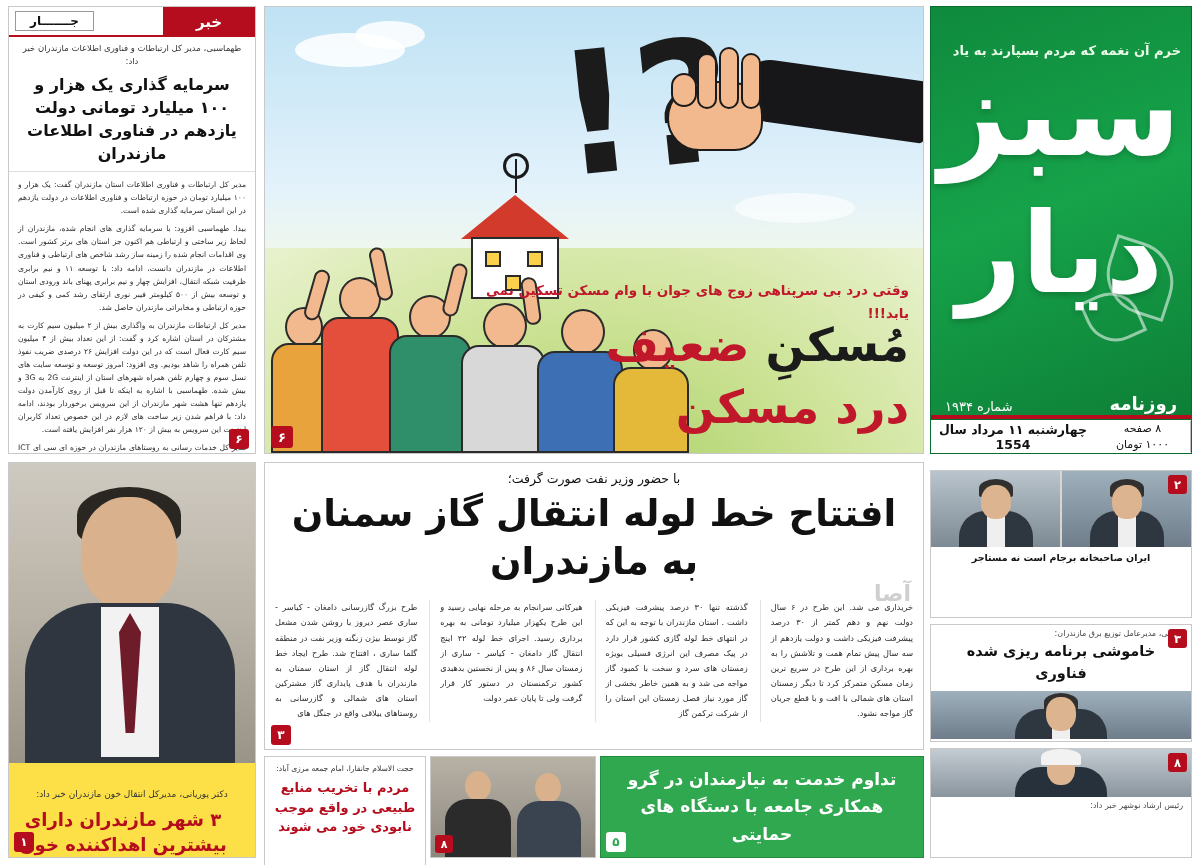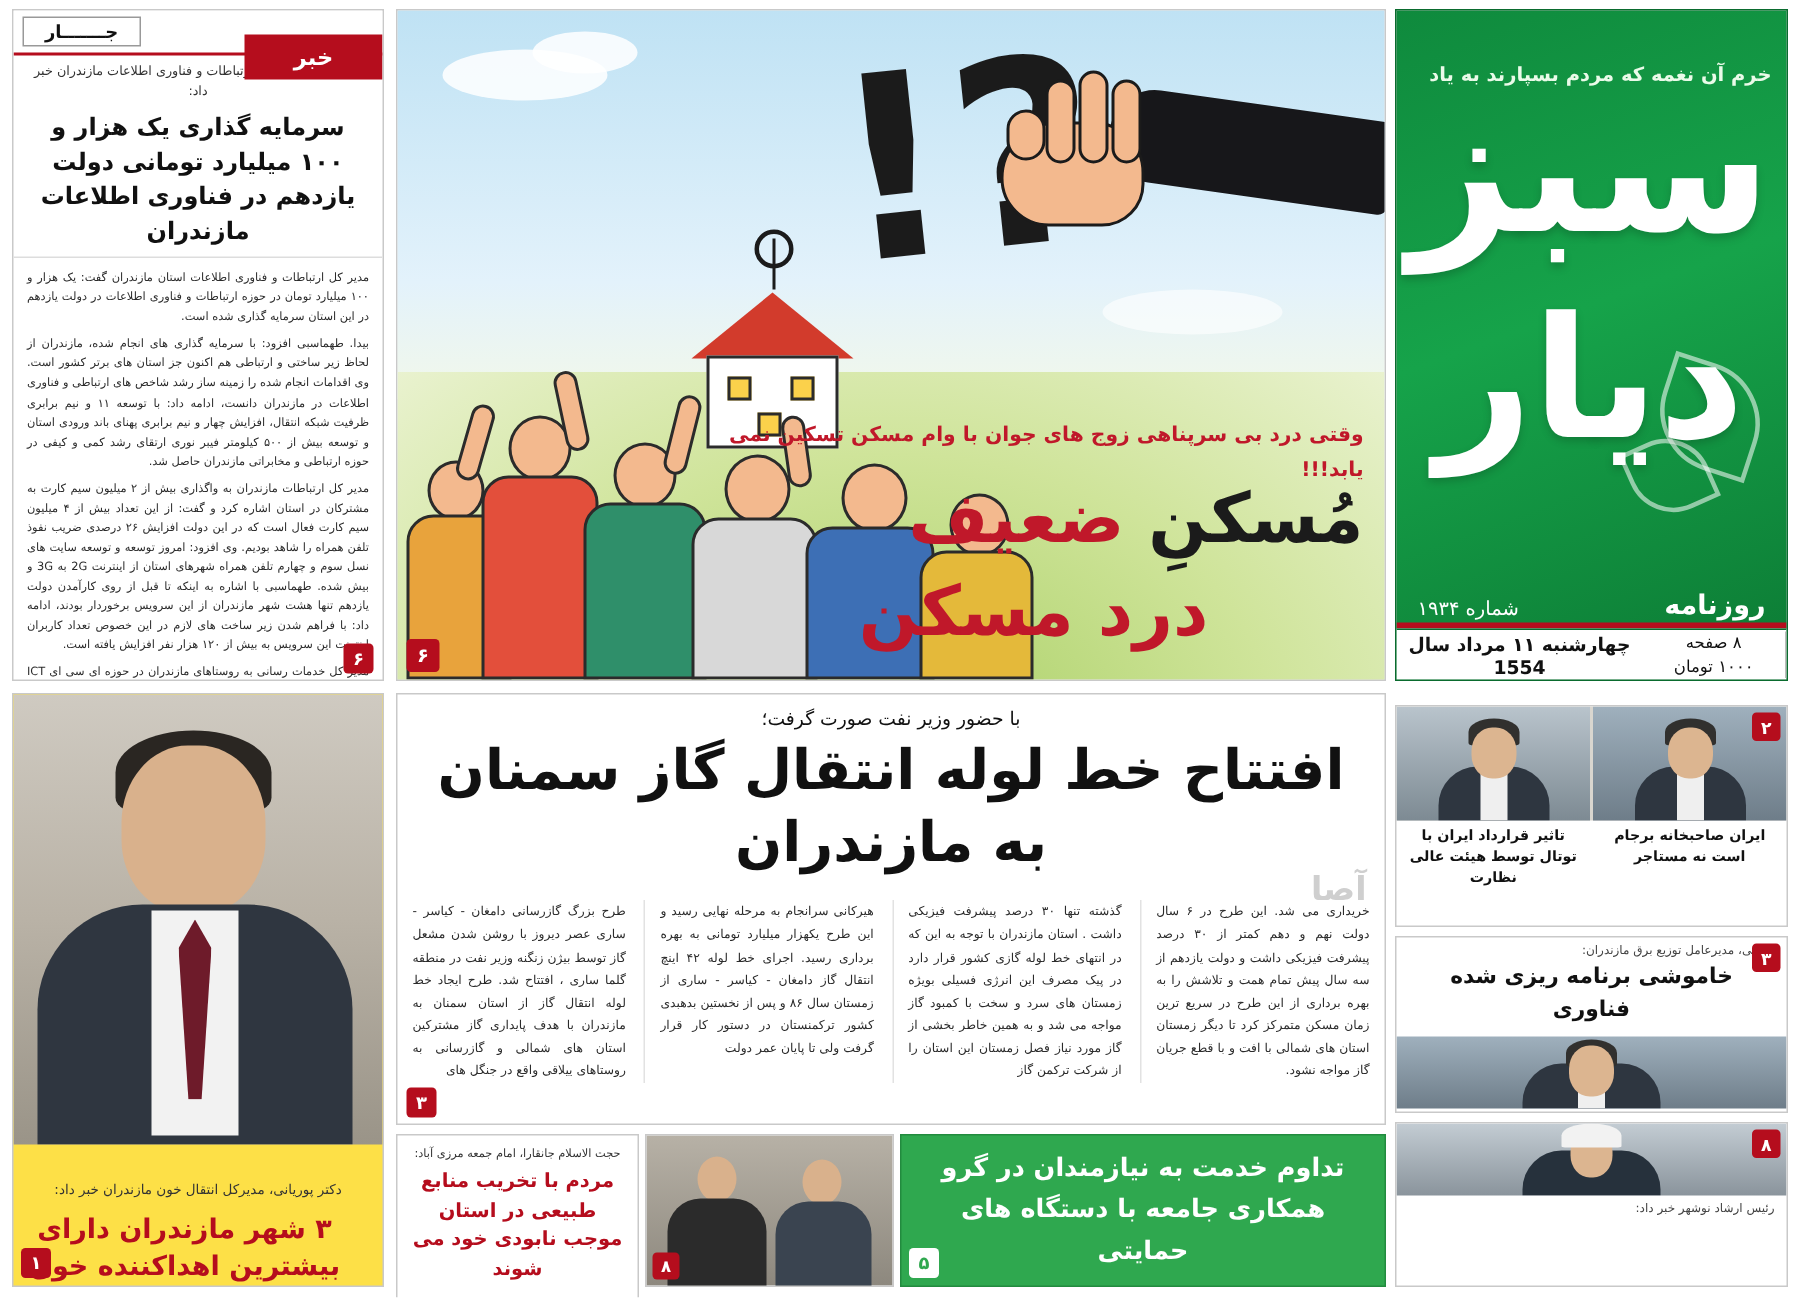--- a/index.html
+++ b/index.html
@@ -25,21 +25,21 @@
     background: #fff;
     overflow: hidden;
   }
   #khabar-head {
     position: relative;
     height: 30px;
     border-bottom: 2px solid #b50d1d;
     background: #fff;
   }
   #khabar-logo {
-    position: absolute; right: 0; top: 16px;
+    position: absolute; right: 0; top: 0;
     width: 92px; height: 30px;
     background: #b50d1d;
     color: #fff;
     font-size: 15px; font-weight: bold;
     display: flex; align-items: center; justify-content: center;
     letter-spacing: 1px;
   }
   #khabar-tag {
     position: absolute; left: 6px; top: 4px;
     font-size: 12px; font-weight: bold; color: #111;
@@ -122,21 +122,21 @@
   #cartoon-caption {
     position:absolute; right:14px; top:272px; width:430px; text-align:right;
     font-size:13.5px; font-weight:bold; color:#c0182a; line-height:1.7;
   }
   #cartoon-title1 {
     position:absolute; right:14px; top:310px; width:440px; text-align:right;
     font-size:46px; font-weight:bold; color:#1b1b1b; line-height:1.25;
   }
   #cartoon-title1 .red { color:#c0182a; }
   #cartoon-title2 {
-    position:absolute; right:14px; top:372px; width:440px; text-align:center;
+    position:absolute; right:14px; top:372px; width:440px; text-align:right;
     font-size:46px; font-weight:bold; color:#c0182a; line-height:1.25;
   }
   #cartoon-pagenum {
     position:absolute; left:6px; bottom:5px;
     width:22px; height:22px; border-radius:3px; background:#b50d1d;
     color:#fff; font-size:13px; font-weight:bold;
     display:flex; align-items:center; justify-content:center;
   }
 
   
@@ -464,42 +464,41 @@
   <div class="blk" id="bot-photo">
     <div class="bp-head" style="left:34px;top:14px;width:26px;height:30px;"></div>
     <div class="bp-body" style="left:14px;top:42px;width:66px;height:60px;background:#2b2b2b;"></div>
     <div class="bp-head" style="left:104px;top:16px;width:26px;height:30px;"></div>
     <div class="bp-body" style="left:86px;top:44px;width:64px;height:58px;background:#3a4450;"></div>
     <div class="pg">۸</div>
   </div>
 
   <div class="blk" id="bot-red">
     <div class="kick">حجت الاسلام جانقارا، امام جمعه مرزی آباد:</div>
-    <div class="txt">مردم با تخریب منابع طبیعی در استان موجب نابودی خود می شوند</div>
+    <div class="txt">مردم با تخریب منابع طبیعی در واقع موجب نابودی خود می شوند</div>
   </div>
 
   <div class="side-item" id="side1">
     <div class="si-pg">۲</div>
     <div class="si-photos">
       <div class="si-photo">
         <div class="si-suit"></div>
         <div class="si-shirt"></div>
         <div class="si-hair"></div>
         <div class="si-head"></div>
       </div>
       <div class="si-photo one">
         <div class="si-suit"></div>
         <div class="si-shirt"></div>
         <div class="si-hair"></div>
         <div class="si-head"></div>
       </div>
     </div>
     <div class="si-labels">
       <div class="si-label">ایران صاحبخانه برجام است نه مستاجر</div>
-      <div class="si-label">تاثیر قرارداد ایران با توتال توسط هیئت عالی نظارت</div>
     </div>
   </div>
 
   <div class="side-item" id="side2">
     <div class="si-pg">۳</div>
     <div class="si-kick">شهابی، مدیرعامل توزیع برق مازندران:</div>
     <div class="si-title">خاموشی برنامه ریزی شده فناوری</div>
     <div class="si-photo" style="height:48px;position:relative;">
       <div class="si-suit" style="width:92px;height:30px;"></div>
       <div class="si-shirt" style="height:28px;"></div>

